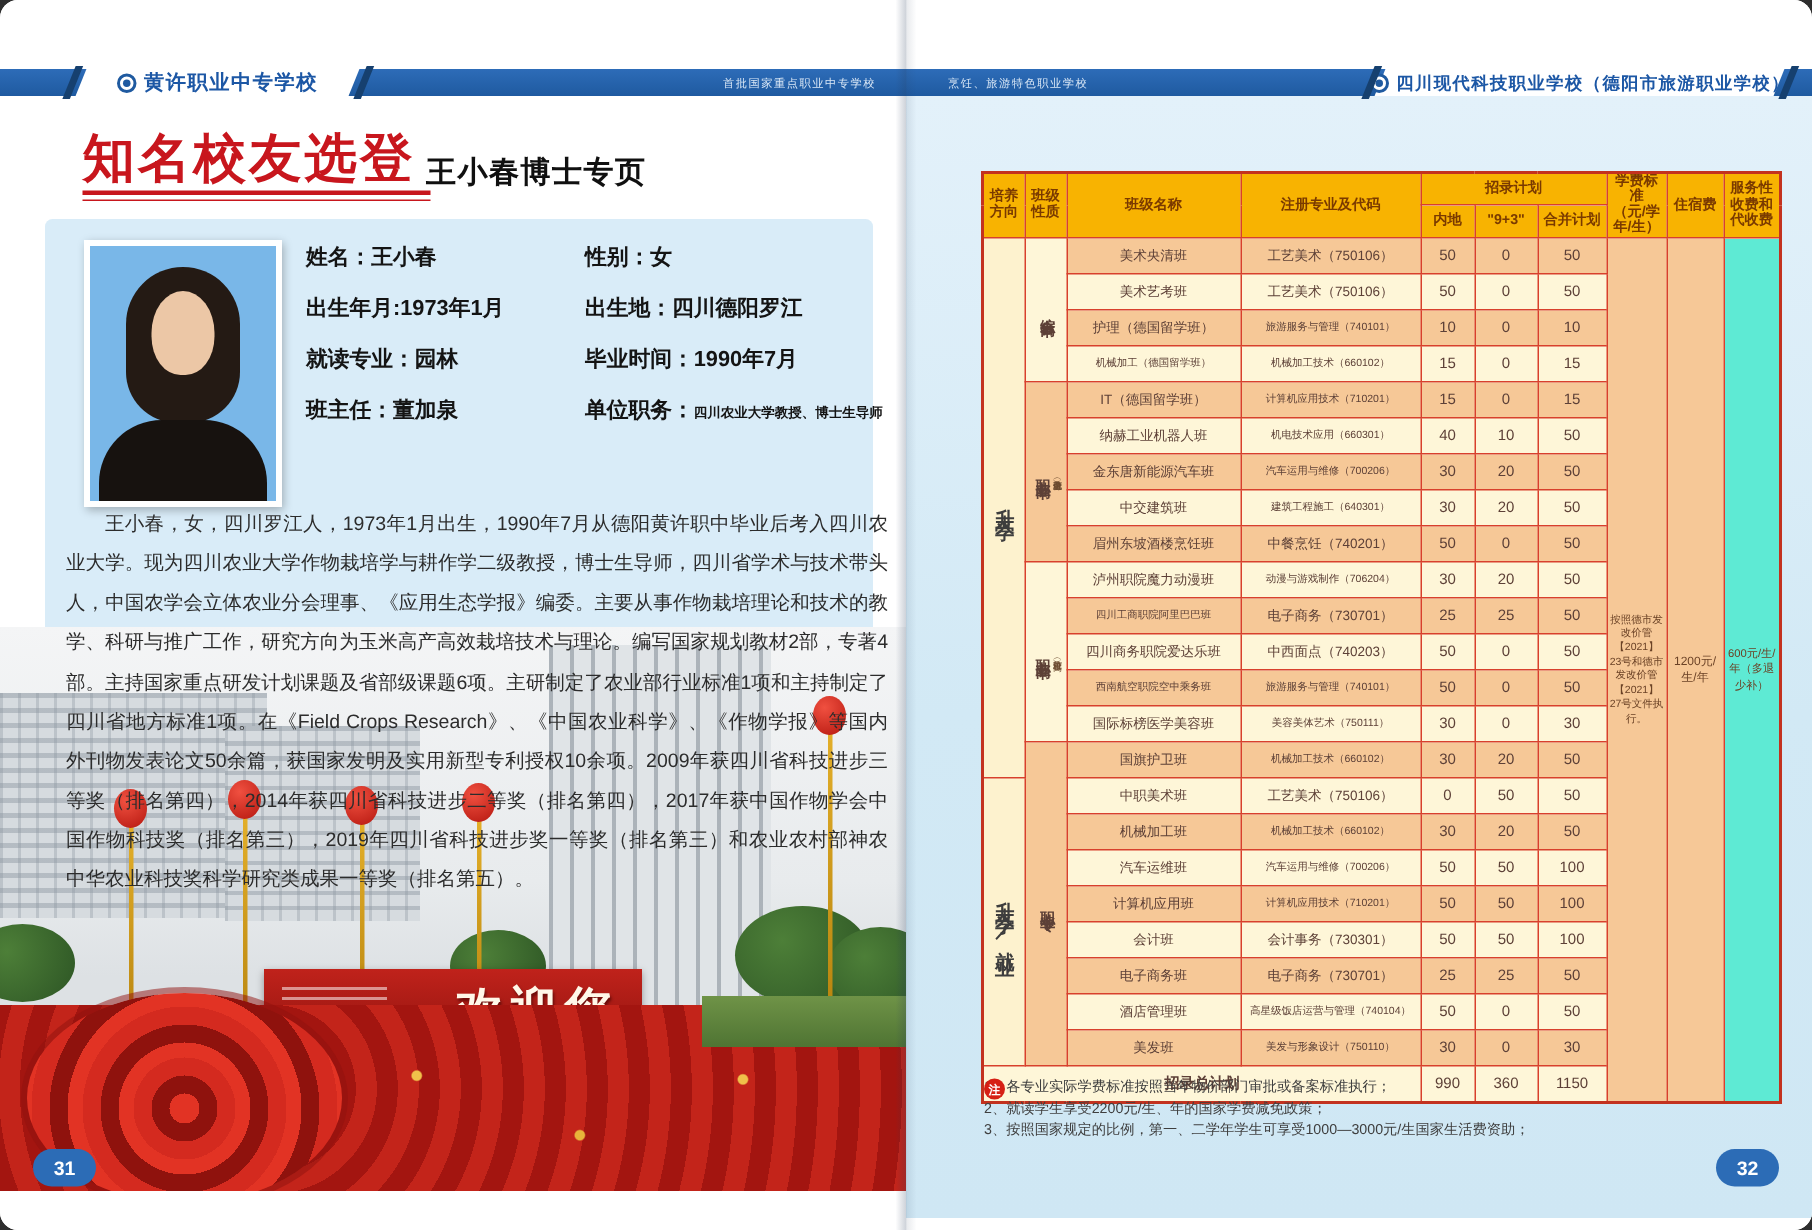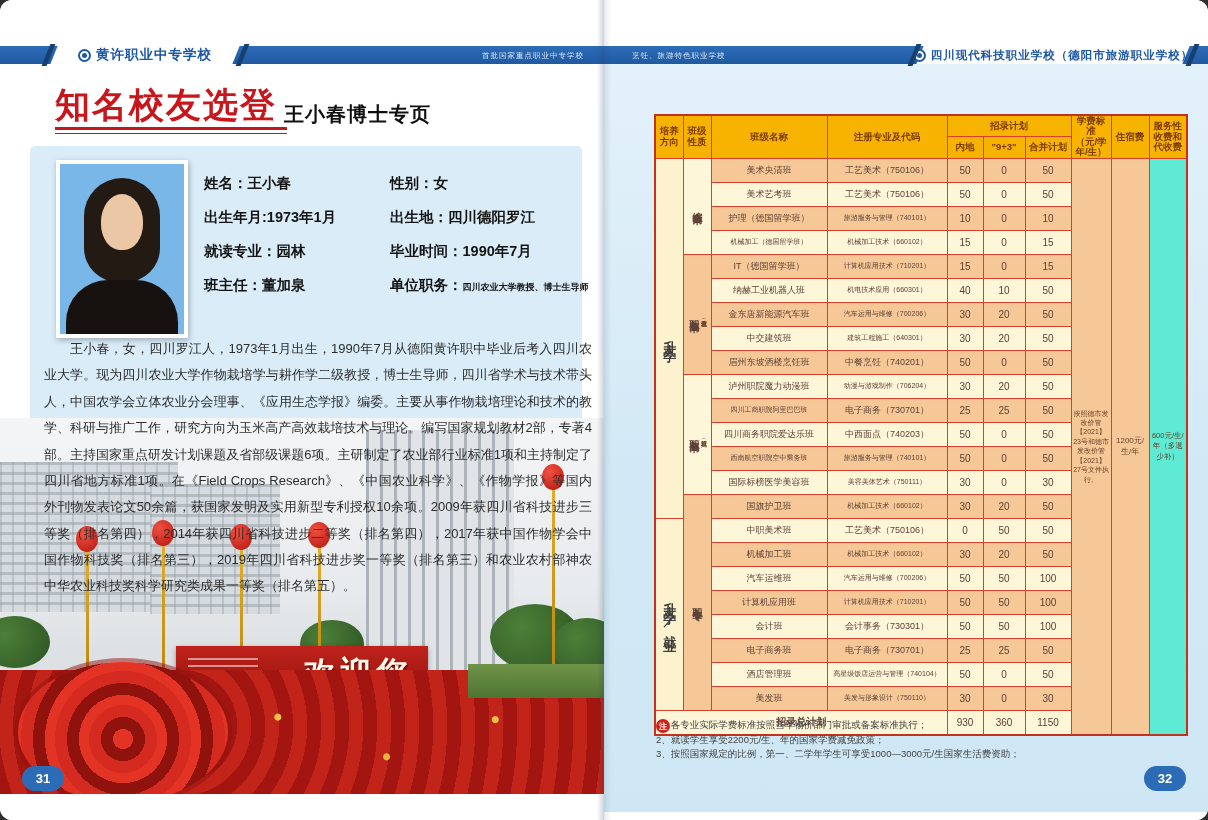--- a/index.html
+++ b/index.html
@@ -24,21 +24,21 @@
   .title-main{position:absolute;left:55px;top:82px;font-size:35px;font-weight:bold;color:#c8161d;letter-spacing:2px;}
   .title-underline1{position:absolute;left:55px;top:127px;width:232px;height:3px;background:#c8161d;}
   .title-underline2{position:absolute;left:55px;top:133px;width:232px;height:1px;background:#c8161d;}
   .subtitle{position:absolute;left:284px;top:101px;font-size:20px;font-weight:bold;color:#101010;letter-spacing:1px;}
   .profile-panel{position:absolute;left:30px;top:146px;width:552px;height:282px;background:#d9ecf8;border-radius:5px;}
   .photo-card{position:absolute;left:56px;top:160px;width:124px;height:170px;background:#79b7e8;border:4px solid #fff;
     box-shadow:1px 2px 6px rgba(0,0,0,.28);overflow:hidden;}
   .p-hair{position:absolute;left:24px;top:14px;width:76px;height:104px;background:#241a14;border-radius:38px 38px 34px 34px;}
   .p-face{position:absolute;left:41px;top:30px;width:42px;height:56px;background:#ecc7a6;border-radius:50% 50% 46% 46%;}
   .p-body{position:absolute;left:6px;bottom:-4px;width:112px;height:58px;background:#17120f;border-radius:42px 42px 0 0;}
-  .fields{position:absolute;left:204px;top:174px;width:378px;display:grid;grid-template-columns:186px 192px;row-gap:15px;}
+  .fields{position:absolute;left:204px;top:162px;width:378px;display:grid;grid-template-columns:186px 192px;row-gap:15px;}
   .field{font-size:14.5px;font-weight:bold;color:#141414;white-space:nowrap;}
   .field .val{font-weight:bold;}
   .field .val.sm{font-size:9px;}
   .bio{position:absolute;left:44px;top:336px;width:548px;font-size:13px;line-height:2.03;color:#2c2c2c;
     text-align:justify;text-indent:2em;z-index:5;}
 
   
   .campus{position:absolute;left:0;top:418px;width:604px;height:376px;overflow:hidden;
     background:linear-gradient(180deg,#f4f5f6 0%,#e8ebed 45%,#dde1e4 62%);}
   .bld{position:absolute;background:#d6dbdf;}
@@ -413,21 +413,21 @@
             </tr>
             <tr>
               <td class="name row-tan">美发班</td>
               <td class="major row-tan sm">美发与形象设计（750110）</td>
               <td class="num row-tan">30</td>
               <td class="num row-tan">0</td>
               <td class="num row-tan">30</td>
             </tr>
             <tr>
               <td class="total-label" colspan="4">招录总计划</td>
-              <td class="total-num">930</td>
+              <td class="total-num">990</td>
               <td class="total-num">360</td>
               <td class="total-num">1150</td>
             </tr>
           </tbody>
       </table>
     </div>
 
     <div class="notes">
       <div class="note-icon">注</div>
       <div class="note-items" id="note-items">

